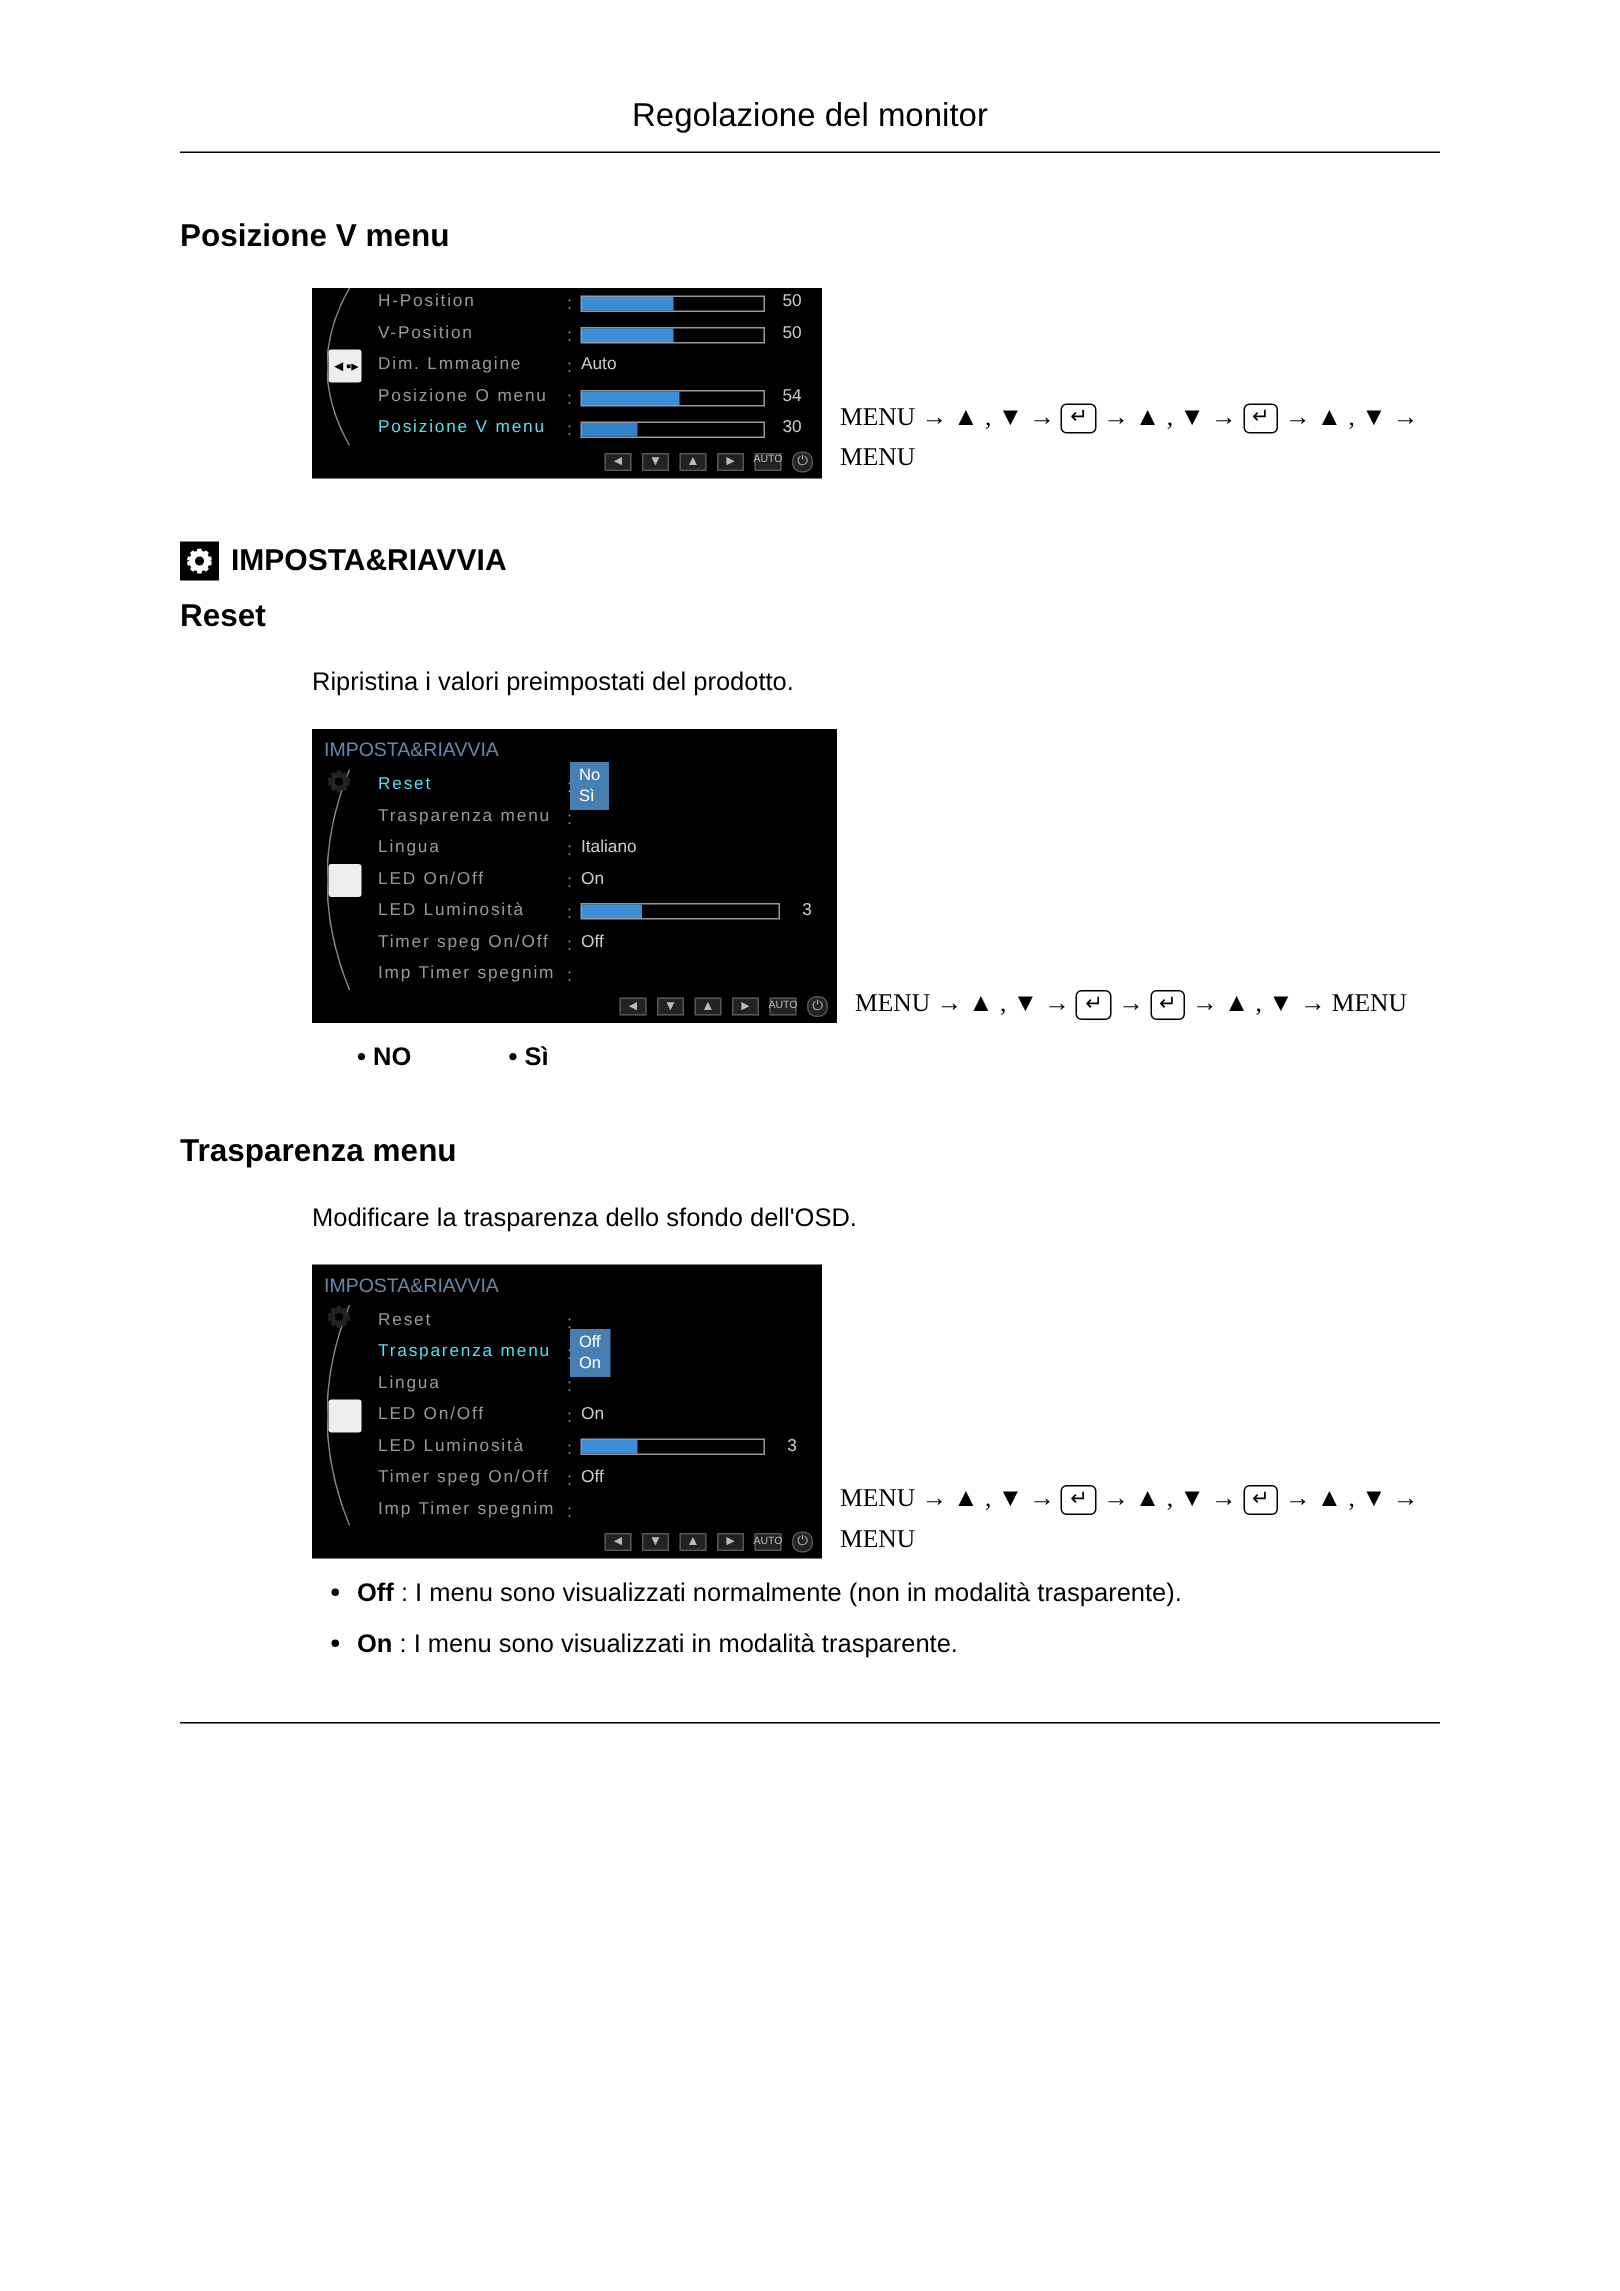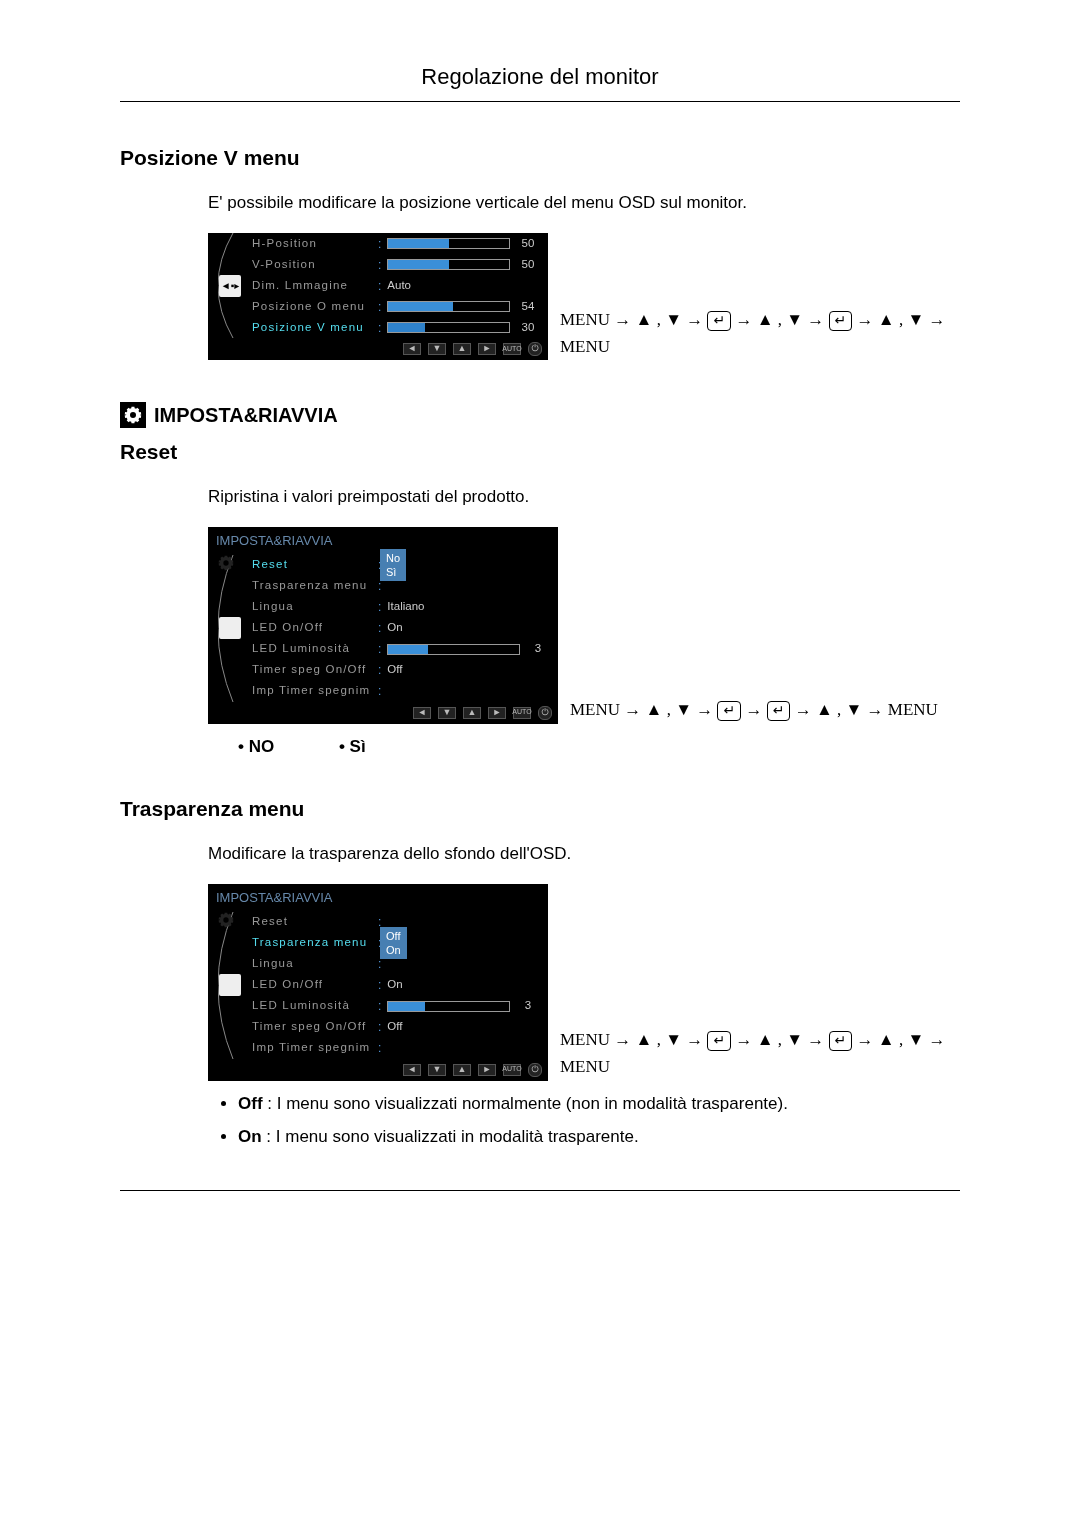--- a/index.html
+++ b/index.html
@@ -95,21 +95,20 @@
 
   .bottom-rule { border-top:1px solid #000; margin-top:40px; }
 </style>
 </head>
 <body>
 
 <div class="page-header">Regolazione del monitor</div>
 
 <h2>Posizione V menu</h2>
 <div class="indent">
-  <p>E' possibile modificare la posizione verticale del menu OSD sul monitor.</p>
 </div>
 <div class="indent osd-block">
   <div class="osd" id="osd1">
       <div class="osd-body">
         <div class="osd-curve-col">
           <svg width="30" height="105">
             <path d="M15 0 Q0 26.25 0 52.5 Q0 78.75 15 105" stroke="#888" fill="none"></path>
           </svg>
           <div class="osd-icon">
             <span style="font-size:10px;">◄▪▸</span>

